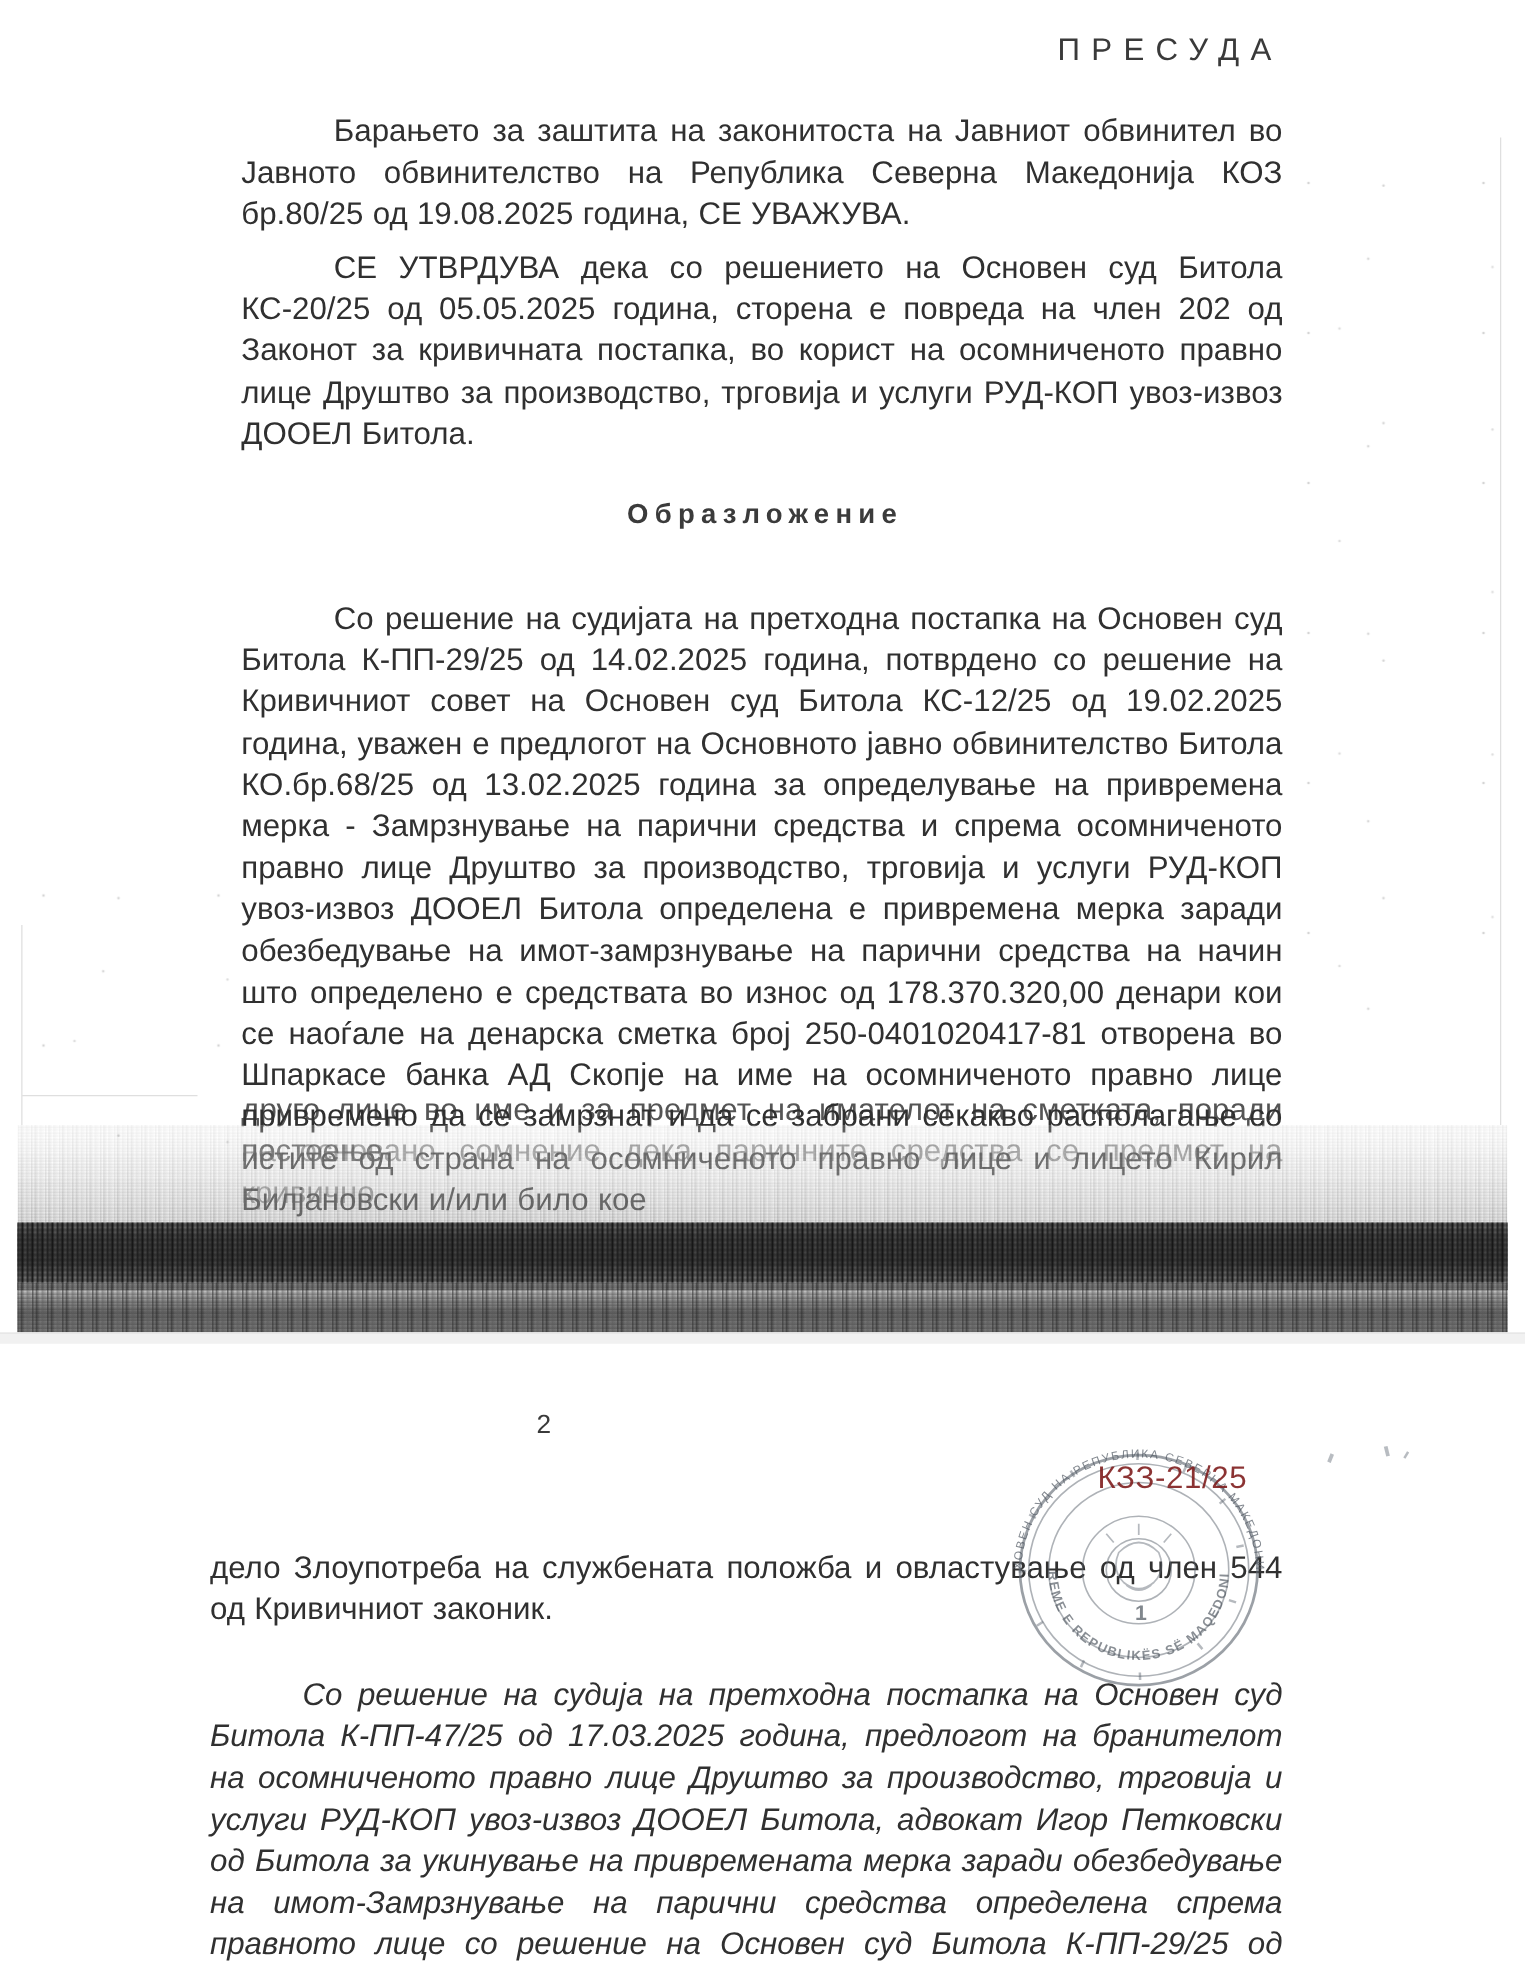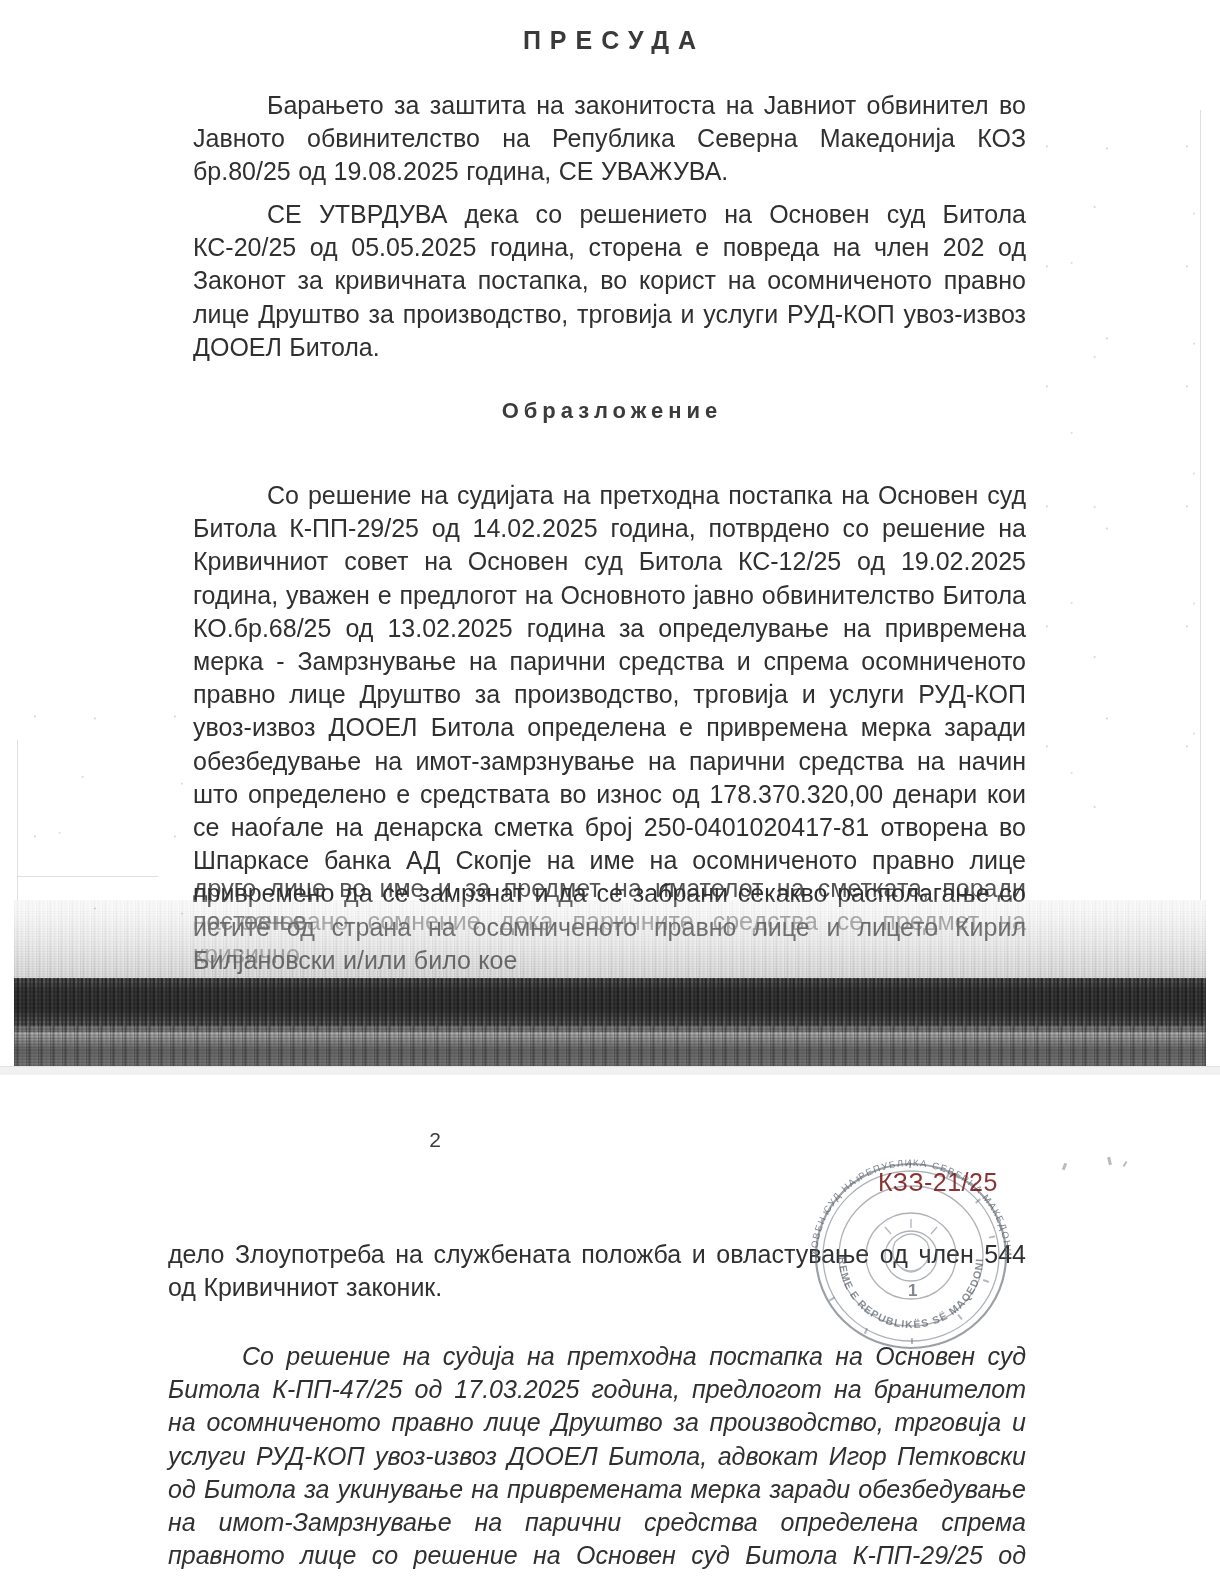--- a/index.html
+++ b/index.html
@@ -52,23 +52,23 @@
   }
   .page-2-body {
     position: absolute;
     left: 168px;
     top: 0;
     width: 858px;
   }
 
   
   .doc-title {
-    text-align: center;
+    text-align: right;
     font-size: 25px;
-    font-weight: 700;
+    font-weight: 400;
     letter-spacing: 9px;
     color: #3a3a3a;
     margin: 0;
     padding-top: 26px;
     text-indent: 9px;
   }
   .section-heading {
     text-align: center;
     font-size: 22px;
     font-weight: 700;

